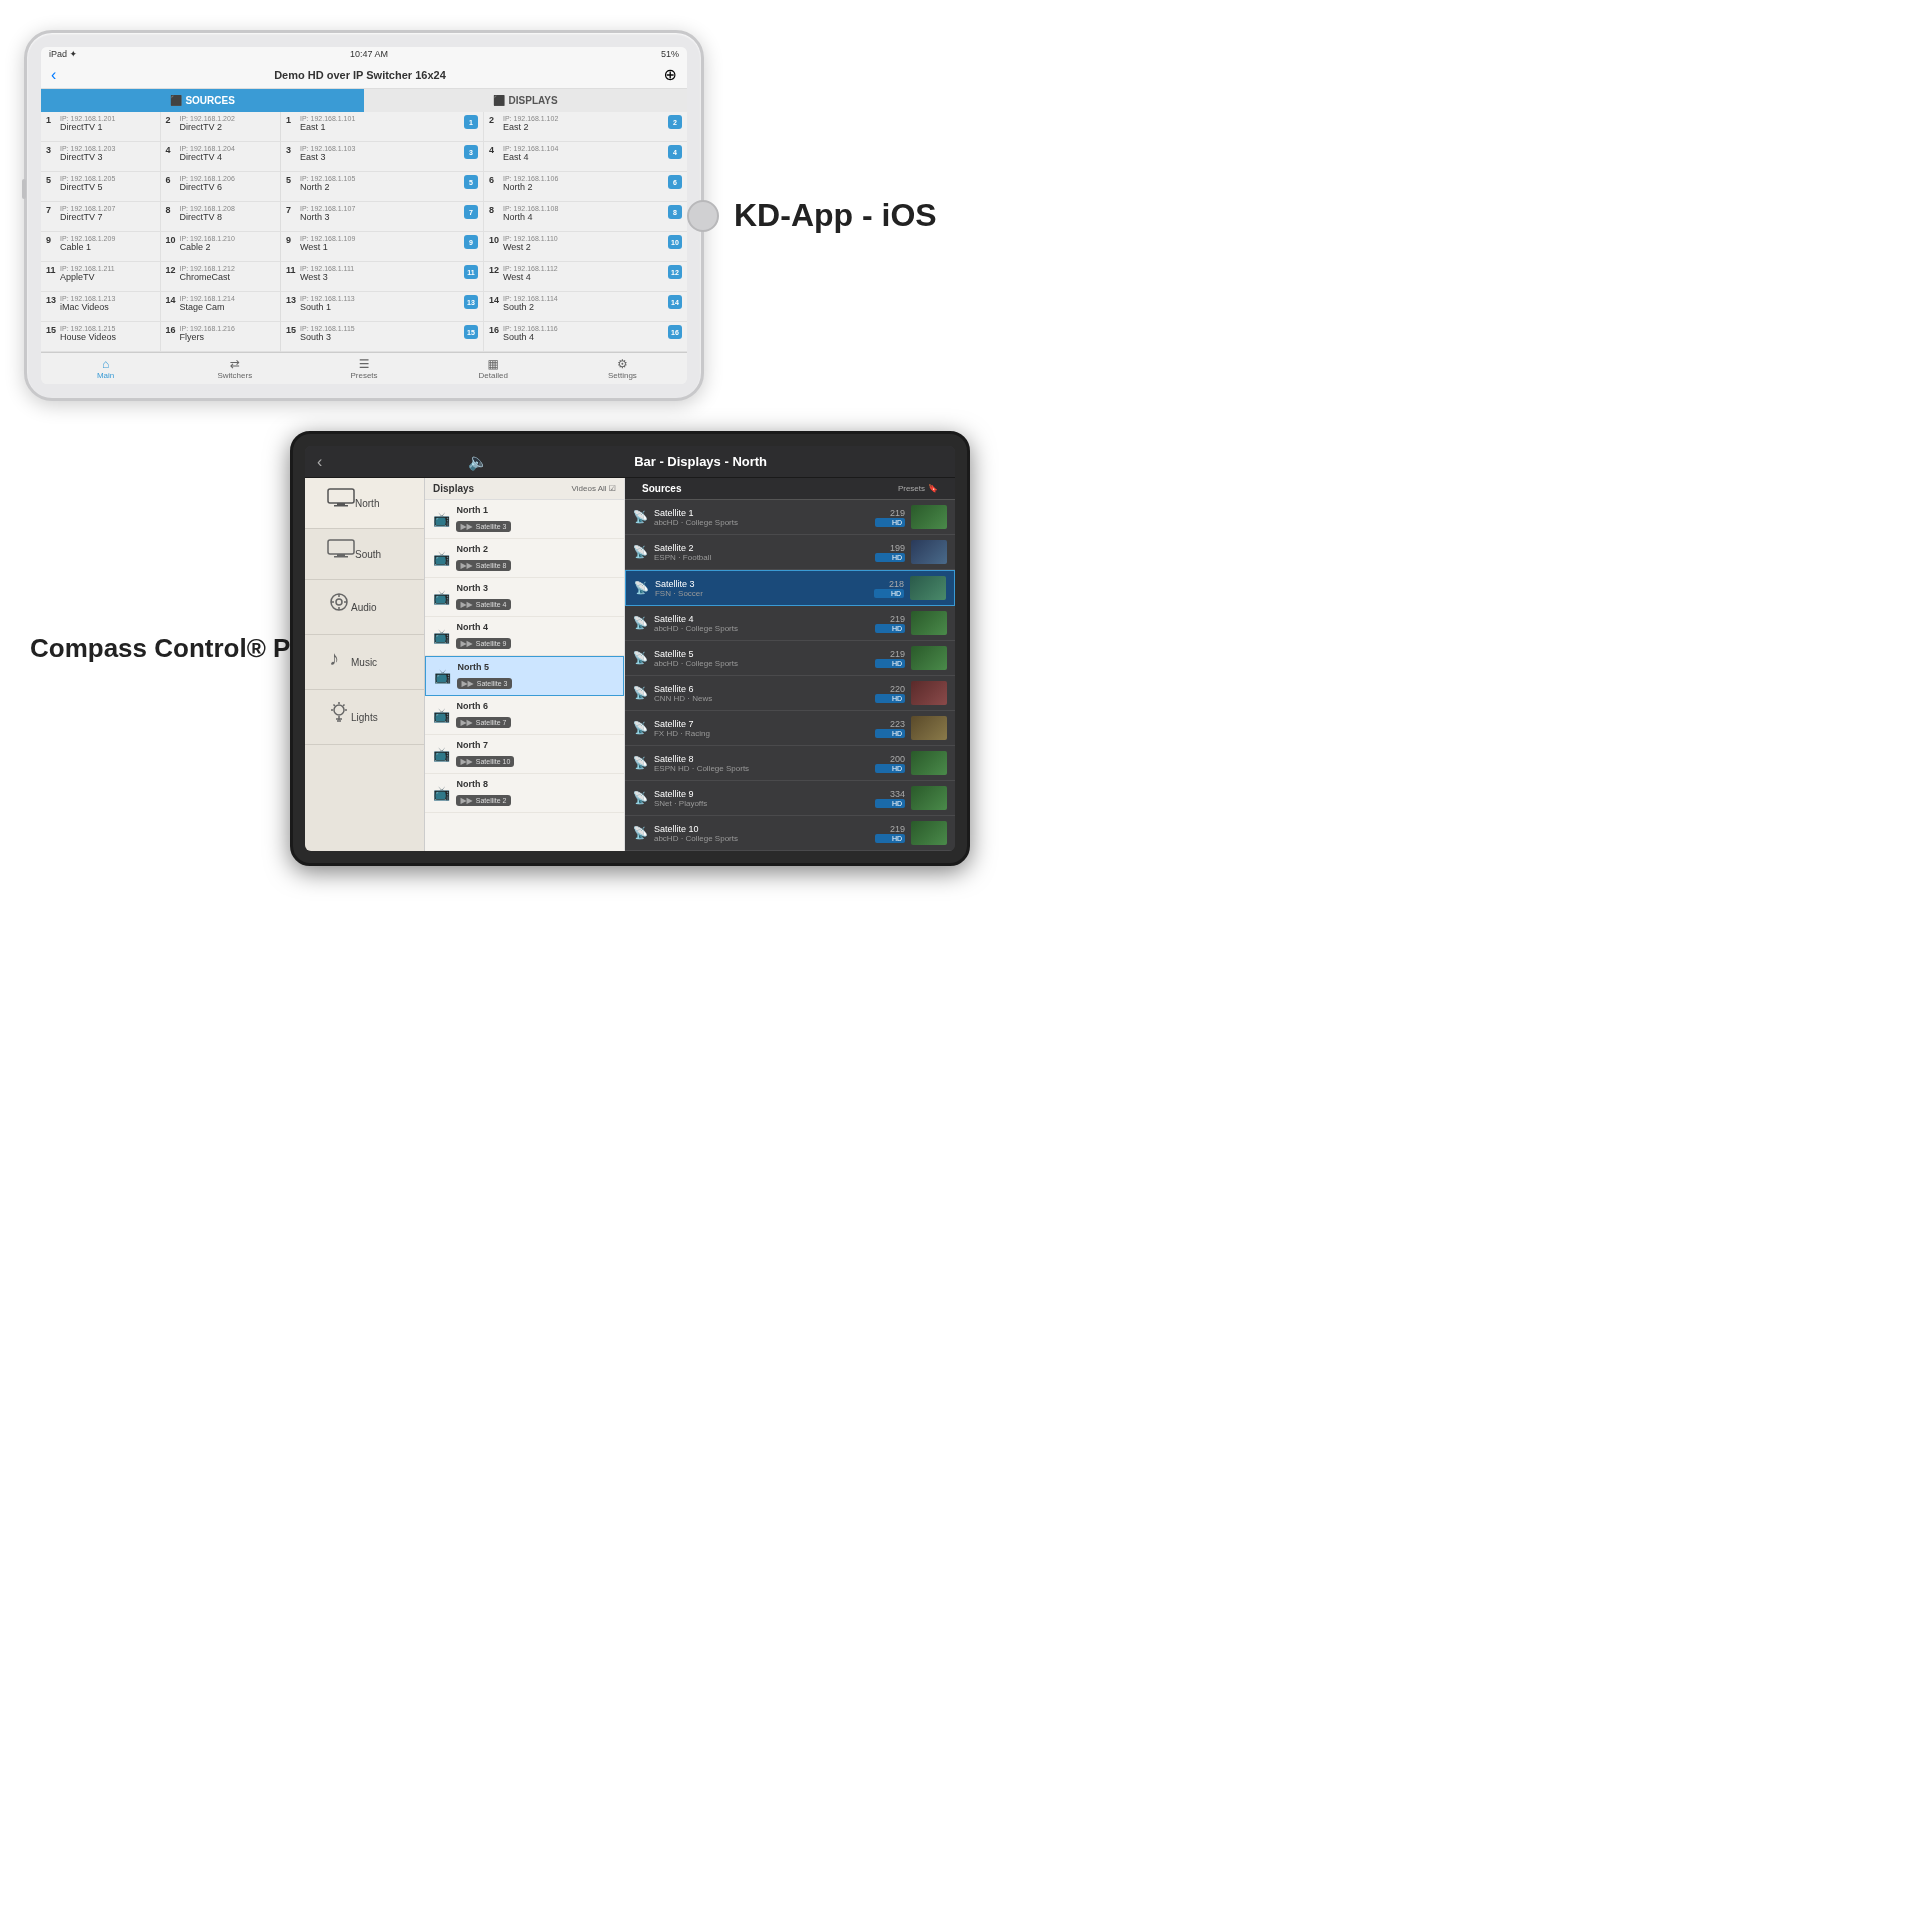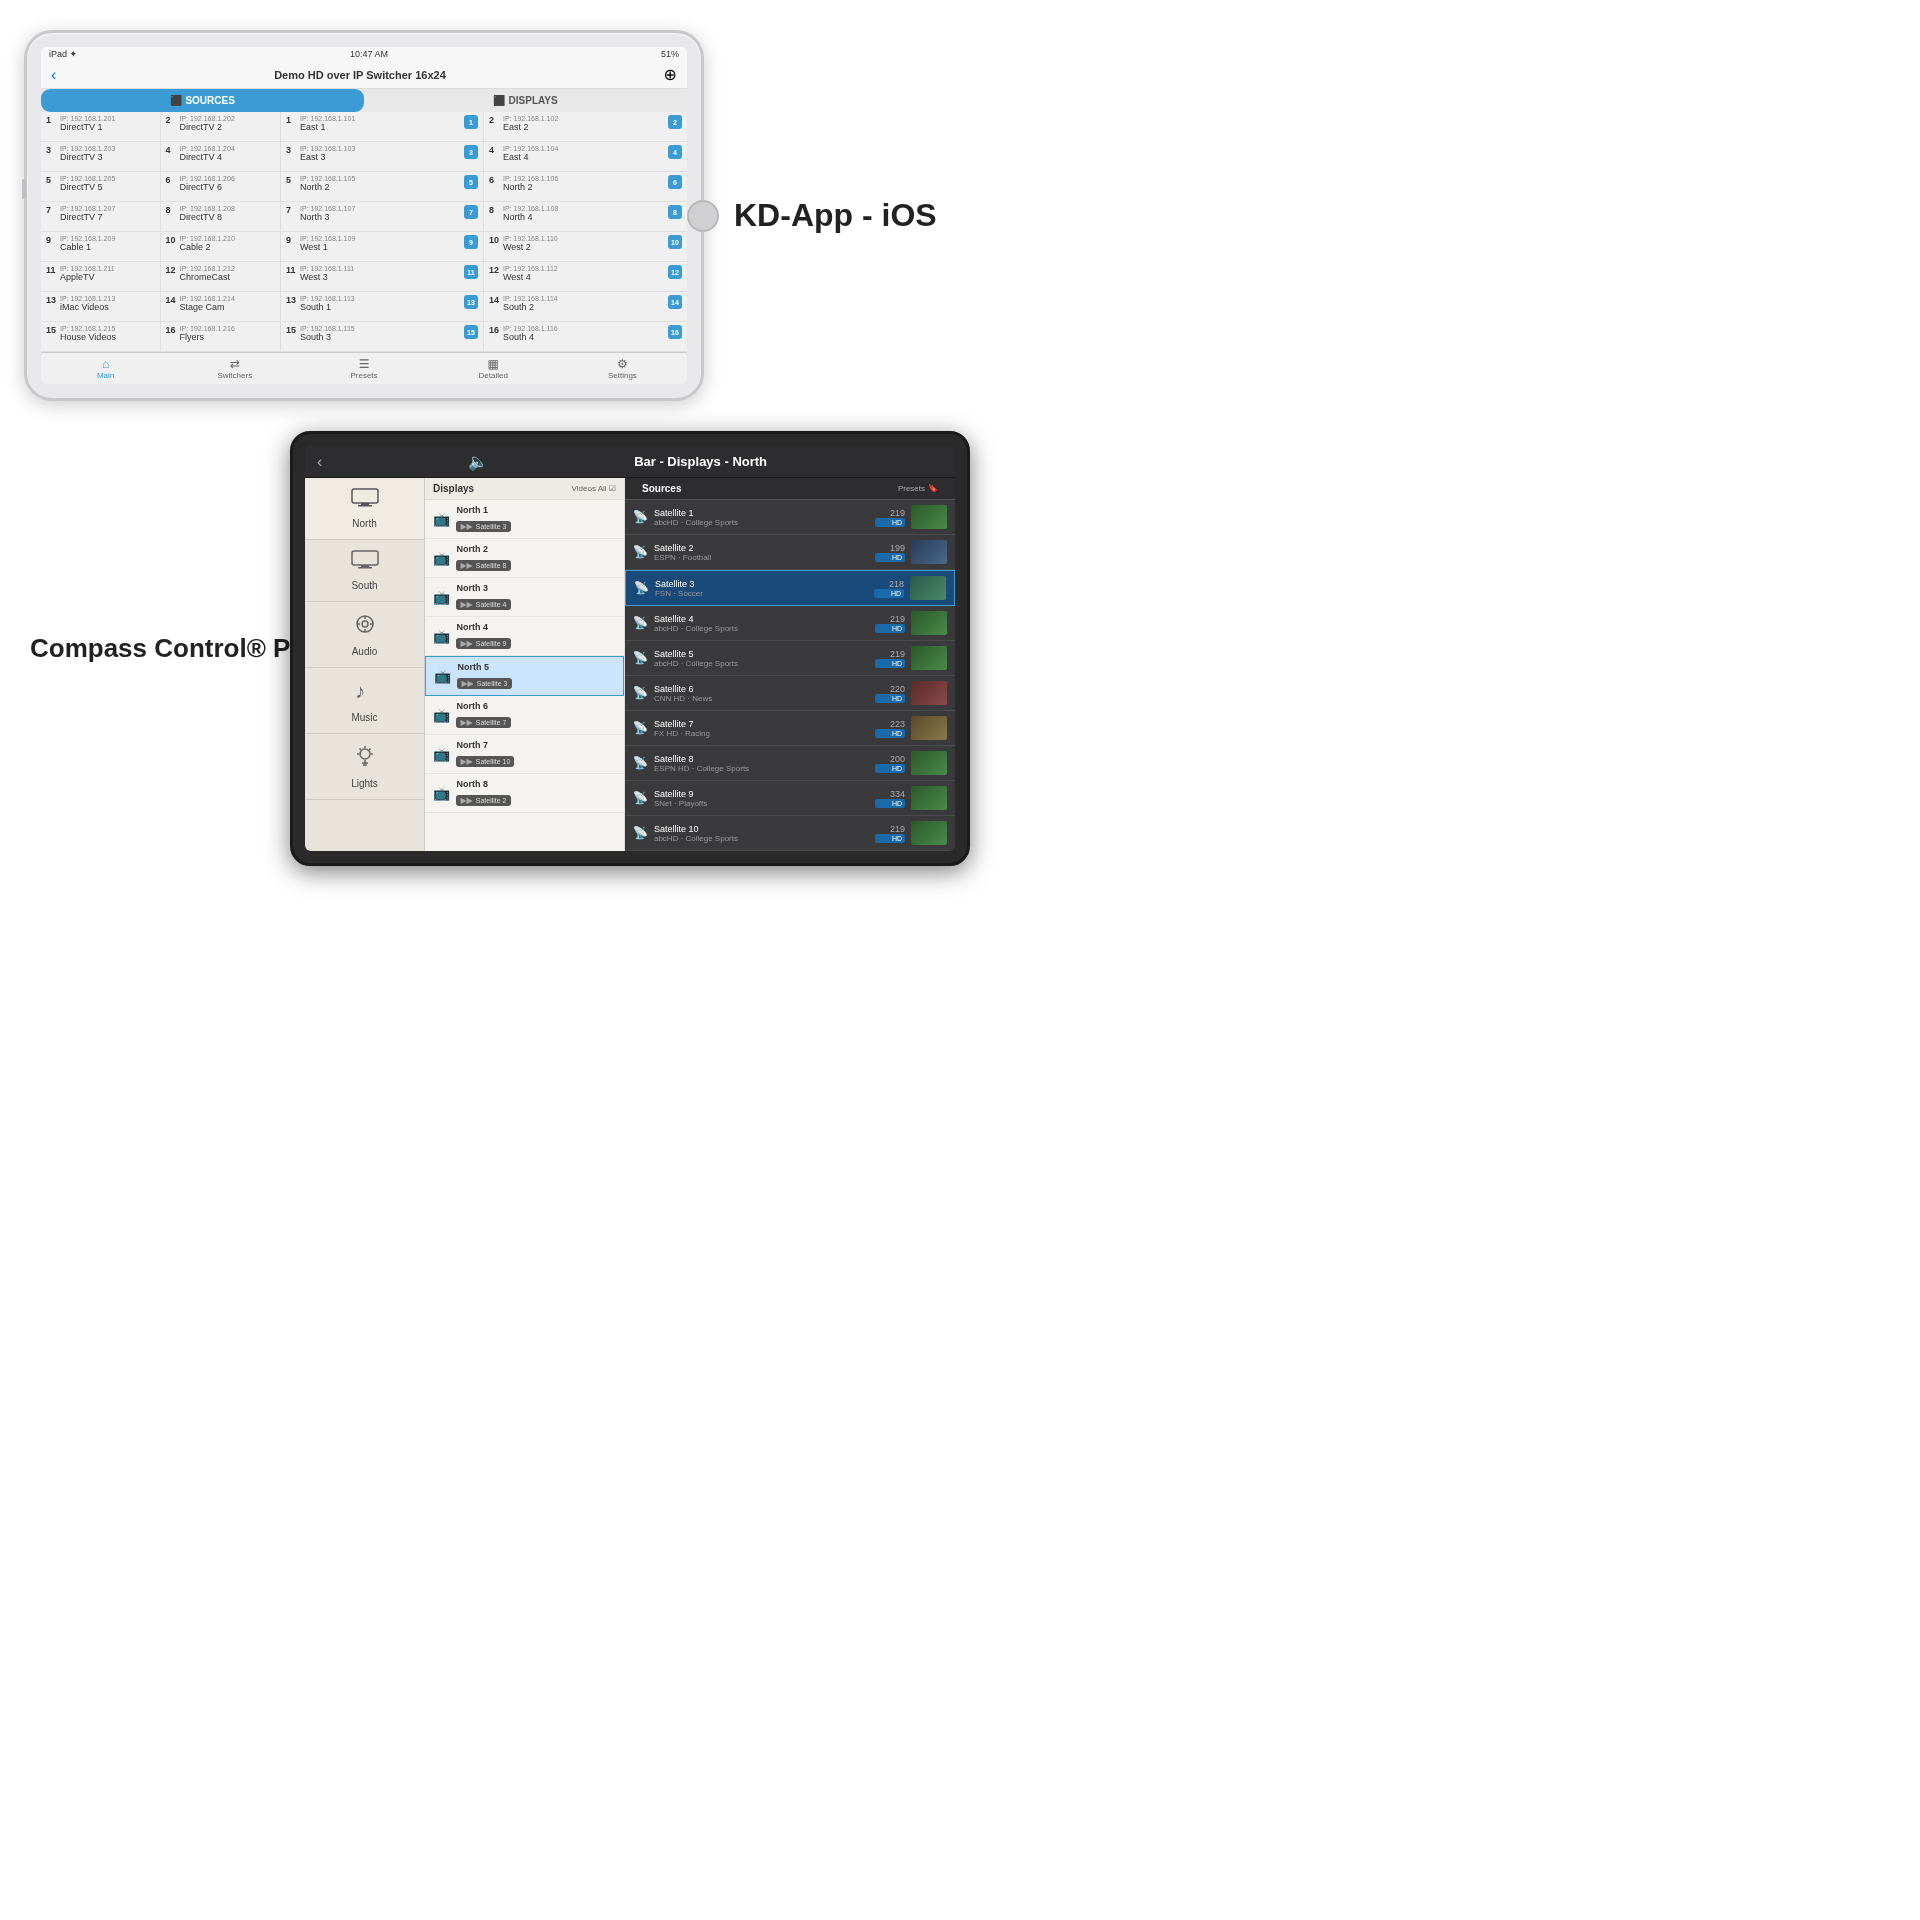--- a/index.html
+++ b/index.html
@@ -98,21 +98,20 @@
       flex: 1;
       padding: 6px;
       text-align: center;
       font-size: 10px;
       font-weight: 600;
       color: #555;
     }
     .ios-tab.active {
       background: #3a9bd5;
       color: white;
-      border-radius: 9px;
     }
 
     
     .ios-sub-controls {
       display: flex;
       align-items: center;
       padding: 3px 8px;
       gap: 4px;
       border-bottom: 1px solid #ddd;
       background: #f9f9f9;
@@ -283,23 +282,23 @@
     .tablet-sidebar {
       width: 120px;
       background: #e8e4dc;
       border-right: 1px solid #ccc;
       display: flex;
       flex-direction: column;
     }
 
     .sidebar-category {
       display: flex;
-      flex-direction: column;
-      align-items: center;
-      padding: 10px 6px;
+      flex-direction: row;
+      align-items: center;
+      padding: 10px 22px;
       border-bottom: 1px solid #d0ccc4;
       cursor: pointer;
       text-align: right;
     }
     .sidebar-category.active {
       background: #f0ece4;
     }
     .sidebar-icon {
       font-size: 22px;
       color: #555;

